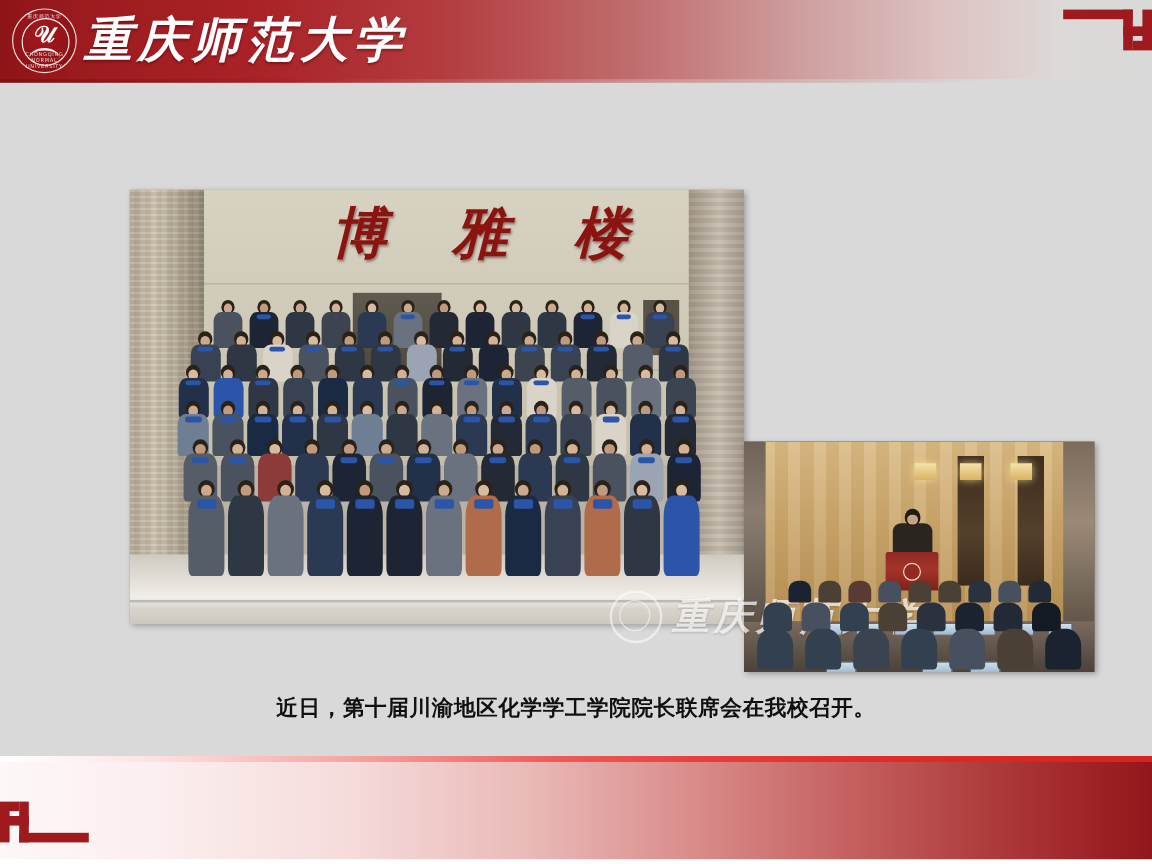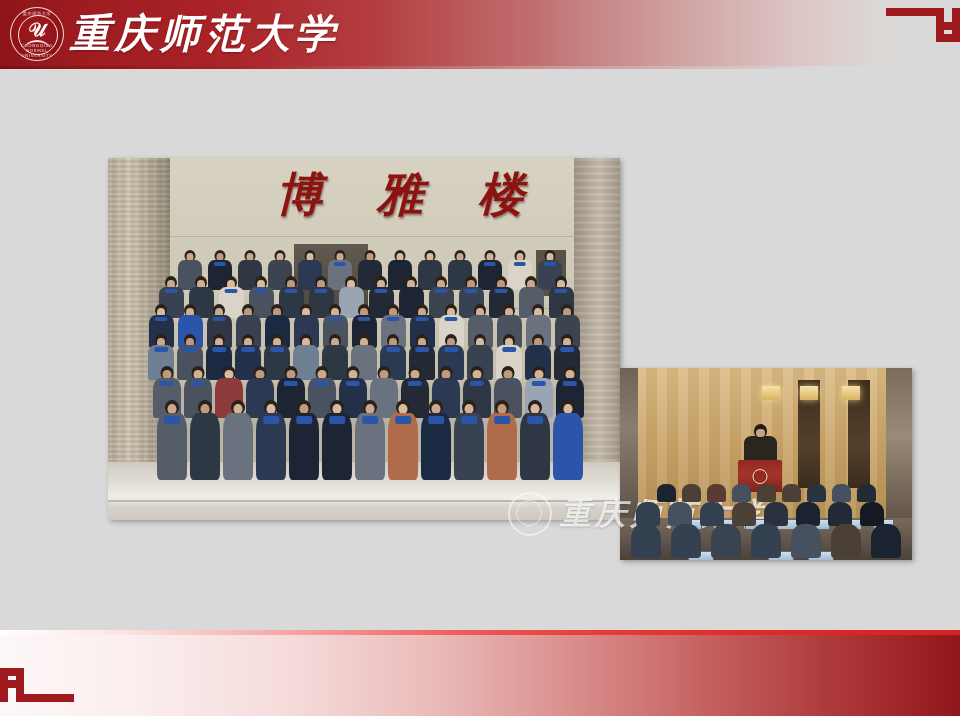--- a/index.html
+++ b/index.html
@@ -1126,20 +1126,21 @@
         <div class="i-aud" style="left: 211px; top: 156px; width: 30px; height: 34px; background: rgb(74, 64, 53); z-index: 22;"></div>
         <div class="i-aud" style="left: 251px; top: 156px; width: 30px; height: 34px; background: rgb(27, 35, 48); z-index: 22;"></div>
       </div>
   </div>
 
   <div class="watermark">
     <div class="wm-seal"></div>
     <div class="wm-text">重庆师范大学</div>
   </div>
 
+  <div class="caption">近日，第十届川渝地区化学学工学院院长联席会在我校召开。</div>
 
   <div class="footer-band"></div>
   <div class="footer-topline"></div>
   <div class="footer-baseline"></div>
 
   <div class="ornament-bl">
     <div class="bar-h"></div>
     <div class="bar-v"></div>
     <div class="bar-h2"></div>
     <div class="bar-v2"></div>

